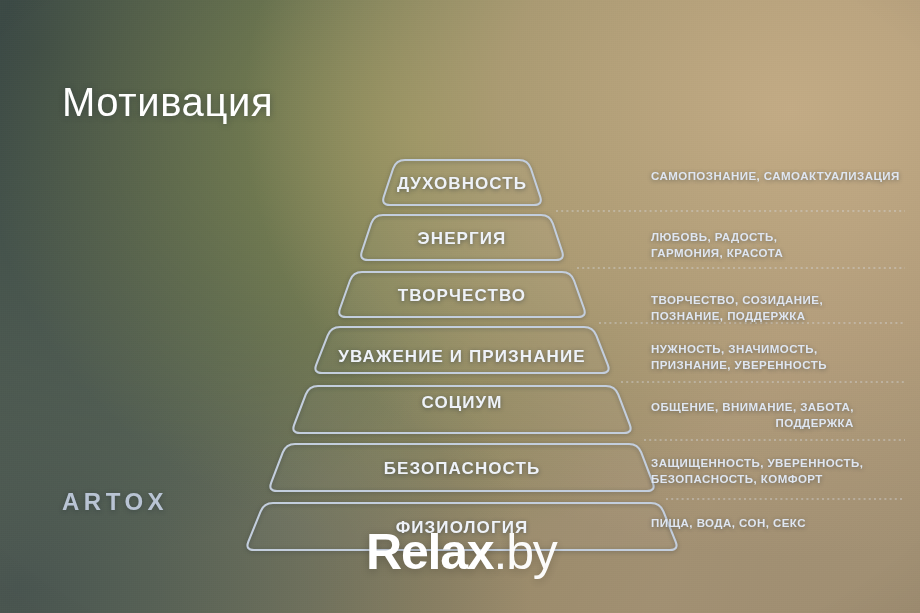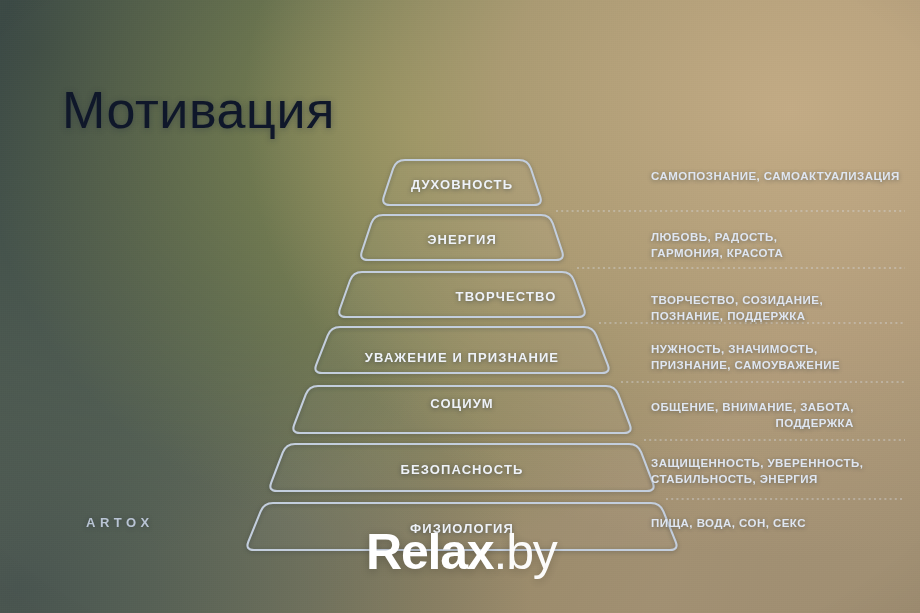--- a/index.html
+++ b/index.html
@@ -40,39 +40,38 @@
     background-image:
       repeating-linear-gradient(0deg,   rgba(255,255,255,.045) 0 1px, rgba(0,0,0,.045) 1px 2px),
       repeating-linear-gradient(90deg,  rgba(255,255,255,.035) 0 1px, rgba(0,0,0,.035) 1px 2px);
   }
 
   
   .slide-title {
     position: absolute;
     left: 62px;
     top: 80px;
-    font-size: 52px;
+    font-size: 40px;
     font-weight: 400;
     letter-spacing: 0.6px;
-    color: #0f172a;
+    color: #ffffff;
     text-shadow: 0 1px 6px rgba(40,50,60,0.45);
     white-space: nowrap;
   }
 
   
   .brand {
     position: absolute;
     left: 62px;
-    top: 515px;
-    font-size: 13px;
+    top: 488px;
+    font-size: 24px;
     font-weight: 600;
     letter-spacing: 4.5px;
     color: #b9c4d4;
     text-shadow: 0 1px 5px rgba(30,40,50,0.4);
-    margin-left: 24px;
   }
 
   
   #pyramid {
     position: absolute;
     left: 0; top: 0;
     width: 920px; height: 613px;
     pointer-events: none;
   }
   #pyramid .tier-shape {
@@ -84,21 +83,21 @@
   }
   #pyramid .connector {
     stroke: #d7dce4;
     stroke-width: 1.1;
     stroke-dasharray: 2 3.2;
     opacity: .72;
   }
   .tier-label {
     position: absolute;
     transform: translate(-50%, -50%);
-    font-size: 13px;
+    font-size: 17px;
     font-weight: 700;
     letter-spacing: 1.1px;
     color: #eef2f8;
     text-shadow: 0 1px 4px rgba(35,45,55,0.5);
     white-space: nowrap;
   }
 
   
   .desc {
     position: absolute;
@@ -154,49 +153,49 @@
         <line x1="599" y1="323" x2="905" y2="323" class="connector"></line>
         <line x1="621" y1="382" x2="905" y2="382" class="connector"></line>
         <line x1="644" y1="440" x2="905" y2="440" class="connector"></line>
         <line x1="666" y1="499" x2="905" y2="499" class="connector"></line>
       </g>
   </svg>
 
   <div id="tier-labels">
       <div class="tier-label" style="left: 462px; top: 183.5px;">ДУХОВНОСТЬ</div>
       <div class="tier-label" style="left: 462px; top: 238.5px;">ЭНЕРГИЯ</div>
-      <div class="tier-label" style="left: 462px; top: 295.5px; margin-left: 44px;">ТВОРЧЕСТВО</div>
+      <div class="tier-label" style="left: 462px; top: 295.5px;">ТВОРЧЕСТВО</div>
       <div class="tier-label" style="left: 462px; top: 357px;">УВАЖЕНИЕ И ПРИЗНАНИЕ</div>
       <div class="tier-label" style="left: 462px; top: 403px;">СОЦИУМ</div>
       <div class="tier-label" style="left: 462px; top: 468.5px;">БЕЗОПАСНОСТЬ</div>
       <div class="tier-label" style="left: 462px; top: 527.5px;">ФИЗИОЛОГИЯ</div>
     </div>
   <div id="descriptions">
       <div class="desc" style="top: 168px;">
         <span>САМОПОЗНАНИЕ, САМОАКТУАЛИЗАЦИЯ</span>
       </div>
       <div class="desc" style="top: 229px;">
         <span>ЛЮБОВЬ, РАДОСТЬ,</span>
         <span>ГАРМОНИЯ, КРАСОТА</span>
       </div>
       <div class="desc" style="top: 284px; margin-top: 8px;">
         <span>ТВОРЧЕСТВО, СОЗИДАНИЕ,</span>
         <span>ПОЗНАНИЕ, ПОДДЕРЖКА</span>
       </div>
       <div class="desc" style="top: 341px;">
         <span>НУЖНОСТЬ, ЗНАЧИМОСТЬ,</span>
-        <span>ПРИЗНАНИЕ, САМОУВАЖЕНИЕ</span>
+        <span>ПРИЗНАНИЕ, УВЕРЕННОСТЬ</span>
       </div>
       <div class="desc" style="top: 399px; text-align: right;">
         <span>ОБЩЕНИЕ, ВНИМАНИЕ, ЗАБОТА,</span>
         <span>ПОДДЕРЖКА</span>
       </div>
       <div class="desc" style="top: 455px;">
         <span>ЗАЩИЩЕННОСТЬ, УВЕРЕННОСТЬ,</span>
-        <span>СТАБИЛЬНОСТЬ, ЭНЕРГИЯ</span>
+        <span>БЕЗОПАСНОСТЬ, КОМФОРТ</span>
       </div>
       <div class="desc" style="top: 515px;">
         <span>ПИЩА, ВОДА, СОН, СЕКС</span>
       </div>
     </div>
 
   <div class="brand">ARTOX</div>
 
   <div class="watermark">
     <span class="wm-main">Relax</span><span class="wm-tld">.by</span>

